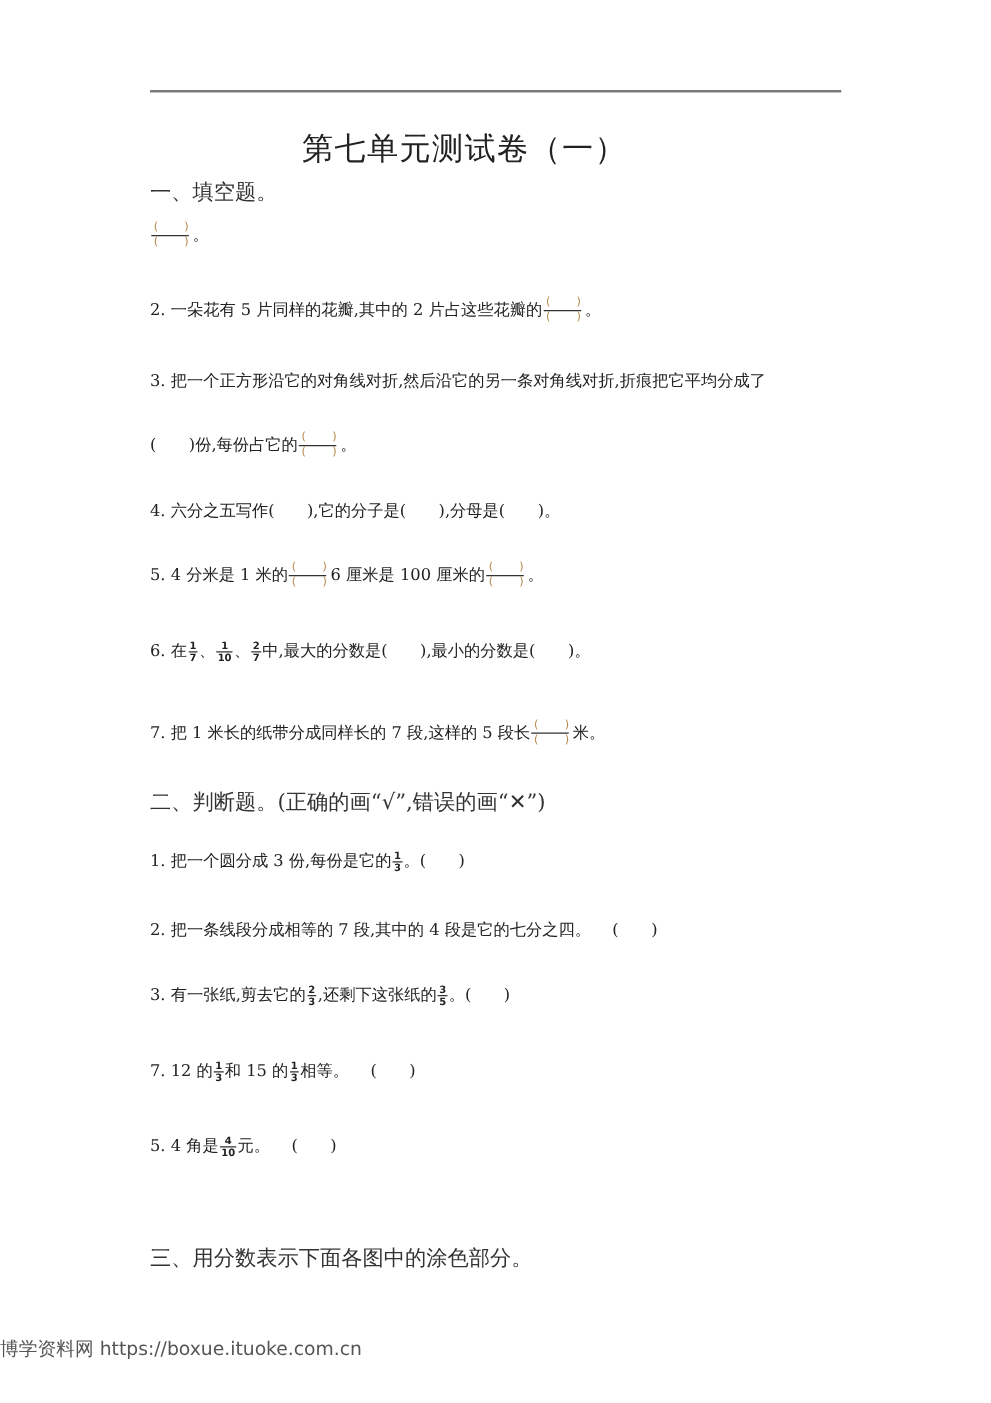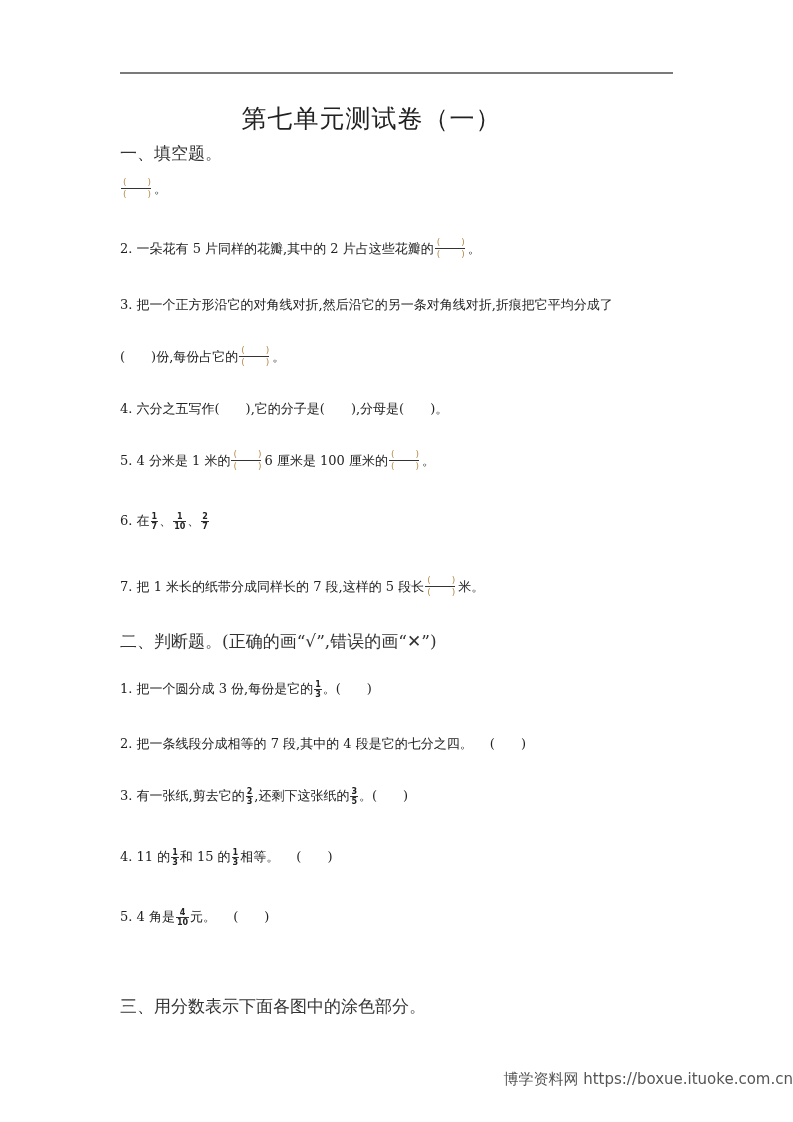--- a/index.html
+++ b/index.html
@@ -12,21 +12,21 @@
   .sec { font-size: 17px; color: #333; }
   .frac { display: inline-block; vertical-align: middle; text-align: center;
           font-family: "DejaVu Sans", sans-serif; font-size: 8px; line-height: 9px; margin: 0 1px; font-weight: bold; }
   .frac .num { display: block; border-bottom: 1px solid #333; padding: 0 1px; }
   .frac .den { display: block; padding: 0 1px; }
   .blank { display: inline-block; vertical-align: middle; width: 32px; position: relative; height: 22px; margin: 0 1px; }
   .blank .bar { position: absolute; left: 0; right: 2px; top: 10px; height: 1px; background: #333; }
   .blank .p { position: absolute; font-size: 9px; color: #b58a4a; font-family: "DejaVu Sans", sans-serif; line-height: 9px; }
   .blank .tl { left: 2px; top: 0; } .blank .tr { right: 2px; top: 0; }
   .blank .bl { left: 2px; top: 12px; } .blank .br { right: 2px; top: 12px; }
-  .footer { position: absolute; top: 1070px; left: 0; width: 793px; text-align: right;
+  .footer { position: absolute; top: 1070px; left: 0; width: 793px; text-align: left;
             font-family: "DejaVu Sans", sans-serif; font-size: 15px; color: #555; }
 </style>
 </head>
 <body>
 
 <div class="rule"></div>
 <div class="title">第七单元测试卷（一）</div>
 
 <div class="line sec" style="top:142px">一、填空题。</div>
 
@@ -43,41 +43,41 @@
   <span>(　　)份,每份占它的</span><span class="blank"><span class="p tl">(</span><span class="p tr">)</span><span class="bar"></span><span class="p bl">(</span><span class="p br">)</span></span><span>。</span>
 </div>
 
 <div class="line" style="top:400px">4. 六分之五写作(　　),它的分子是(　　),分母是(　　)。</div>
 
 <div class="line" style="top:450px">
   <span>5. 4 分米是 1 米的</span><span class="blank"><span class="p tl">(</span><span class="p tr">)</span><span class="bar"></span><span class="p bl">(</span><span class="p br">)</span></span><span>6 厘米是 100 厘米的</span><span class="blank"><span class="p tl">(</span><span class="p tr">)</span><span class="bar"></span><span class="p bl">(</span><span class="p br">)</span></span><span>。</span>
 </div>
 
 <div class="line" style="top:512px">
-  <span>6. 在</span><span class="frac"><span class="num">1</span><span class="den">7</span></span><span>、</span><span class="frac"><span class="num">1</span><span class="den">10</span></span><span>、</span><span class="frac"><span class="num">2</span><span class="den">7</span></span>
+  <span>6. 在</span><span class="frac"><span class="num">1</span><span class="den">7</span></span><span>、</span><span class="frac"><span class="num">1</span><span class="den">10</span></span><span>、</span><span class="frac"><span class="num">2</span><span class="den">7</span></span><span>中,最大的分数是(　　),最小的分数是(　　)。</span>
 </div>
 
 <div class="line" style="top:576px">
   <span>7. 把 1 米长的纸带分成同样长的 7 段,这样的 5 段长</span><span class="blank"><span class="p tl">(</span><span class="p tr">)</span><span class="bar"></span><span class="p bl">(</span><span class="p br">)</span></span><span>米。</span>
 </div>
 
 <div class="line sec" style="top:630px">二、判断题。(正确的画“√”,错误的画“✕”)</div>
 
 <div class="line" style="top:680px">
   <span>1. 把一个圆分成 3 份,每份是它的</span><span class="frac"><span class="num">1</span><span class="den">3</span></span><span>。(　　)</span>
 </div>
 
 <div class="line" style="top:735px">2. 把一条线段分成相等的 7 段,其中的 4 段是它的七分之四。　 (　　)</div>
 
 <div class="line" style="top:787px">
   <span>3. 有一张纸,剪去它的</span><span class="frac"><span class="num">2</span><span class="den">3</span></span><span>,还剩下这张纸的</span><span class="frac"><span class="num">3</span><span class="den">5</span></span><span>。(　　)</span>
 </div>
 
 <div class="line" style="top:848px">
-  <span>4. 11 的</span><span class="frac"><span class="num">1</span><span class="den">3</span></span><span>和 15 的</span><span class="frac"><span class="num">1</span><span class="den">3</span></span><span>相等。　 (　　)</span>
+  <span>7. 12 的</span><span class="frac"><span class="num">1</span><span class="den">3</span></span><span>和 15 的</span><span class="frac"><span class="num">1</span><span class="den">3</span></span><span>相等。　 (　　)</span>
 </div>
 
 <div class="line" style="top:908px">
   <span>5. 4 角是</span><span class="frac"><span class="num">4</span><span class="den">10</span></span><span>元。　 (　　)</span>
 </div>
 
 <div class="line sec" style="top:995px">三、用分数表示下面各图中的涂色部分。</div>
 
 <div class="footer">博学资料网 https://boxue.ituoke.com.cn</div>
 

